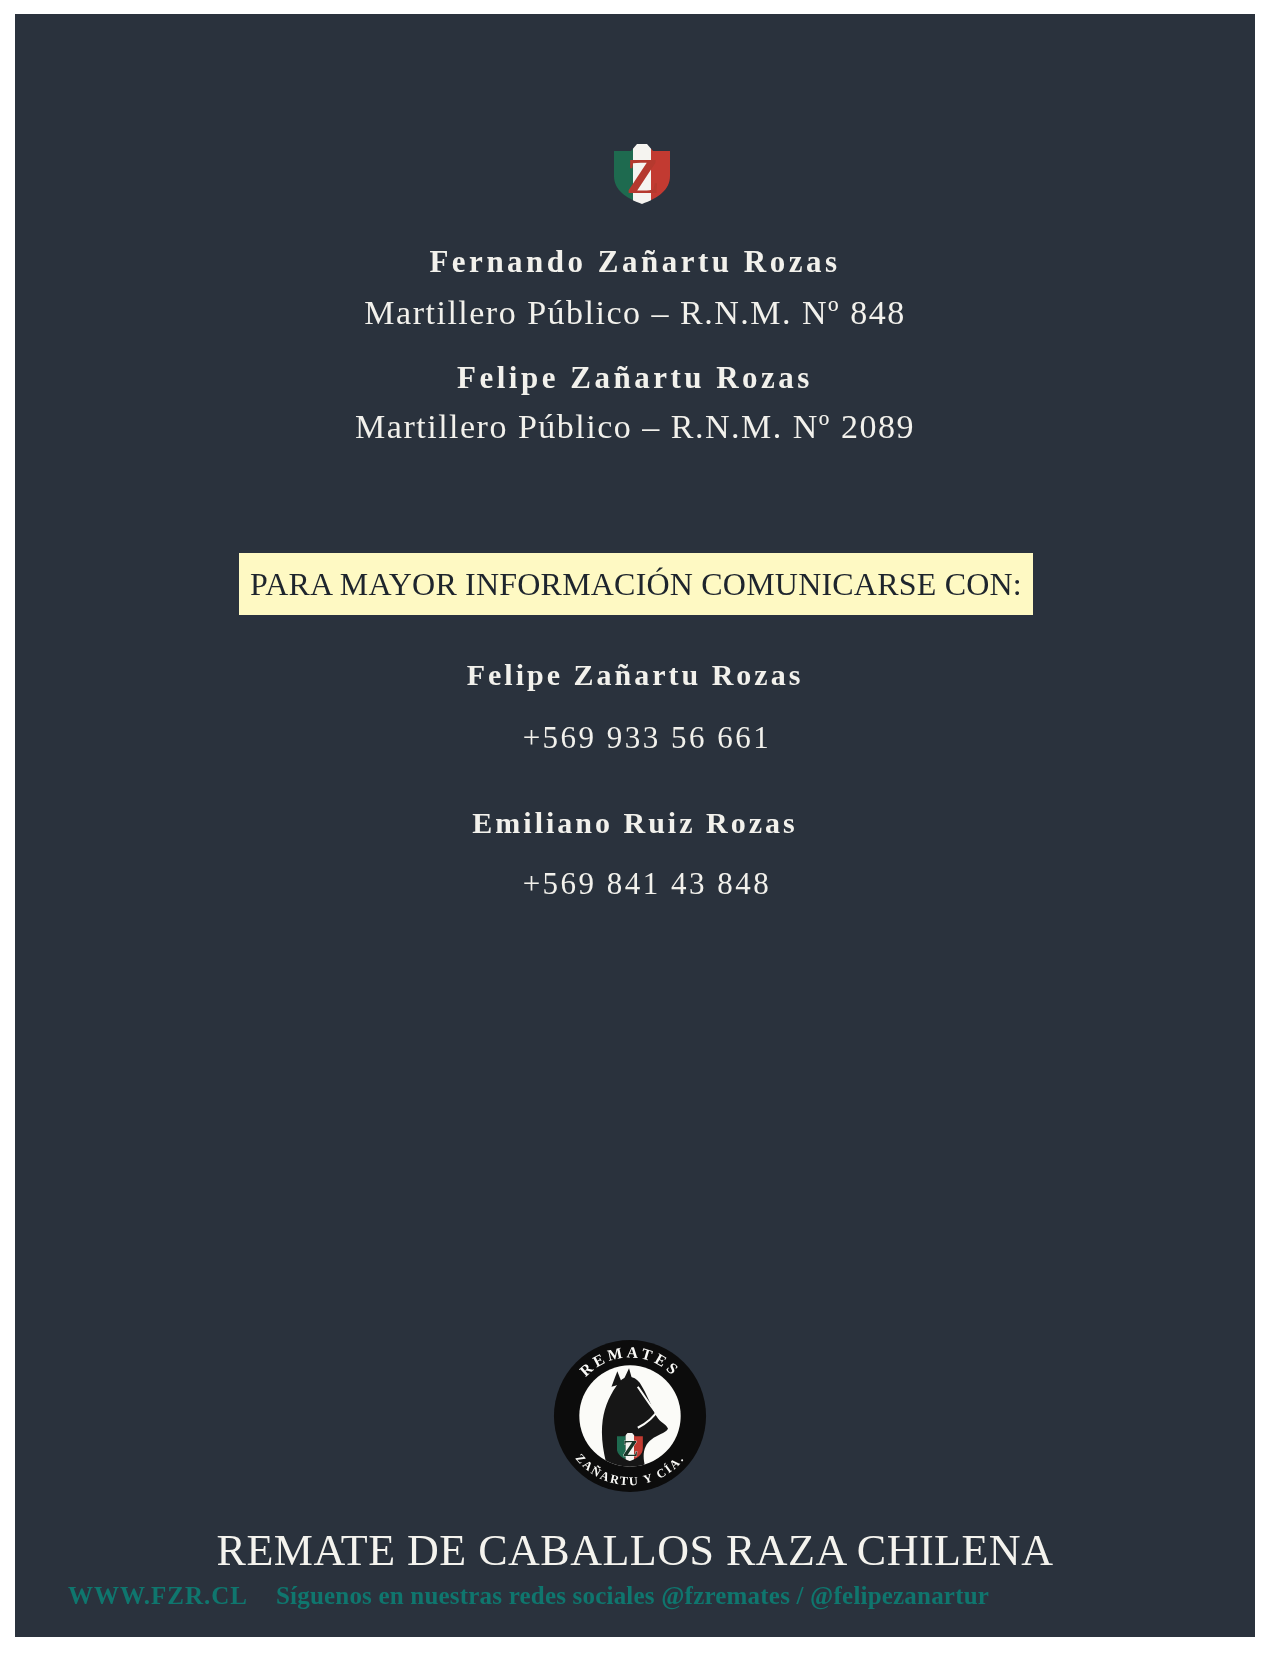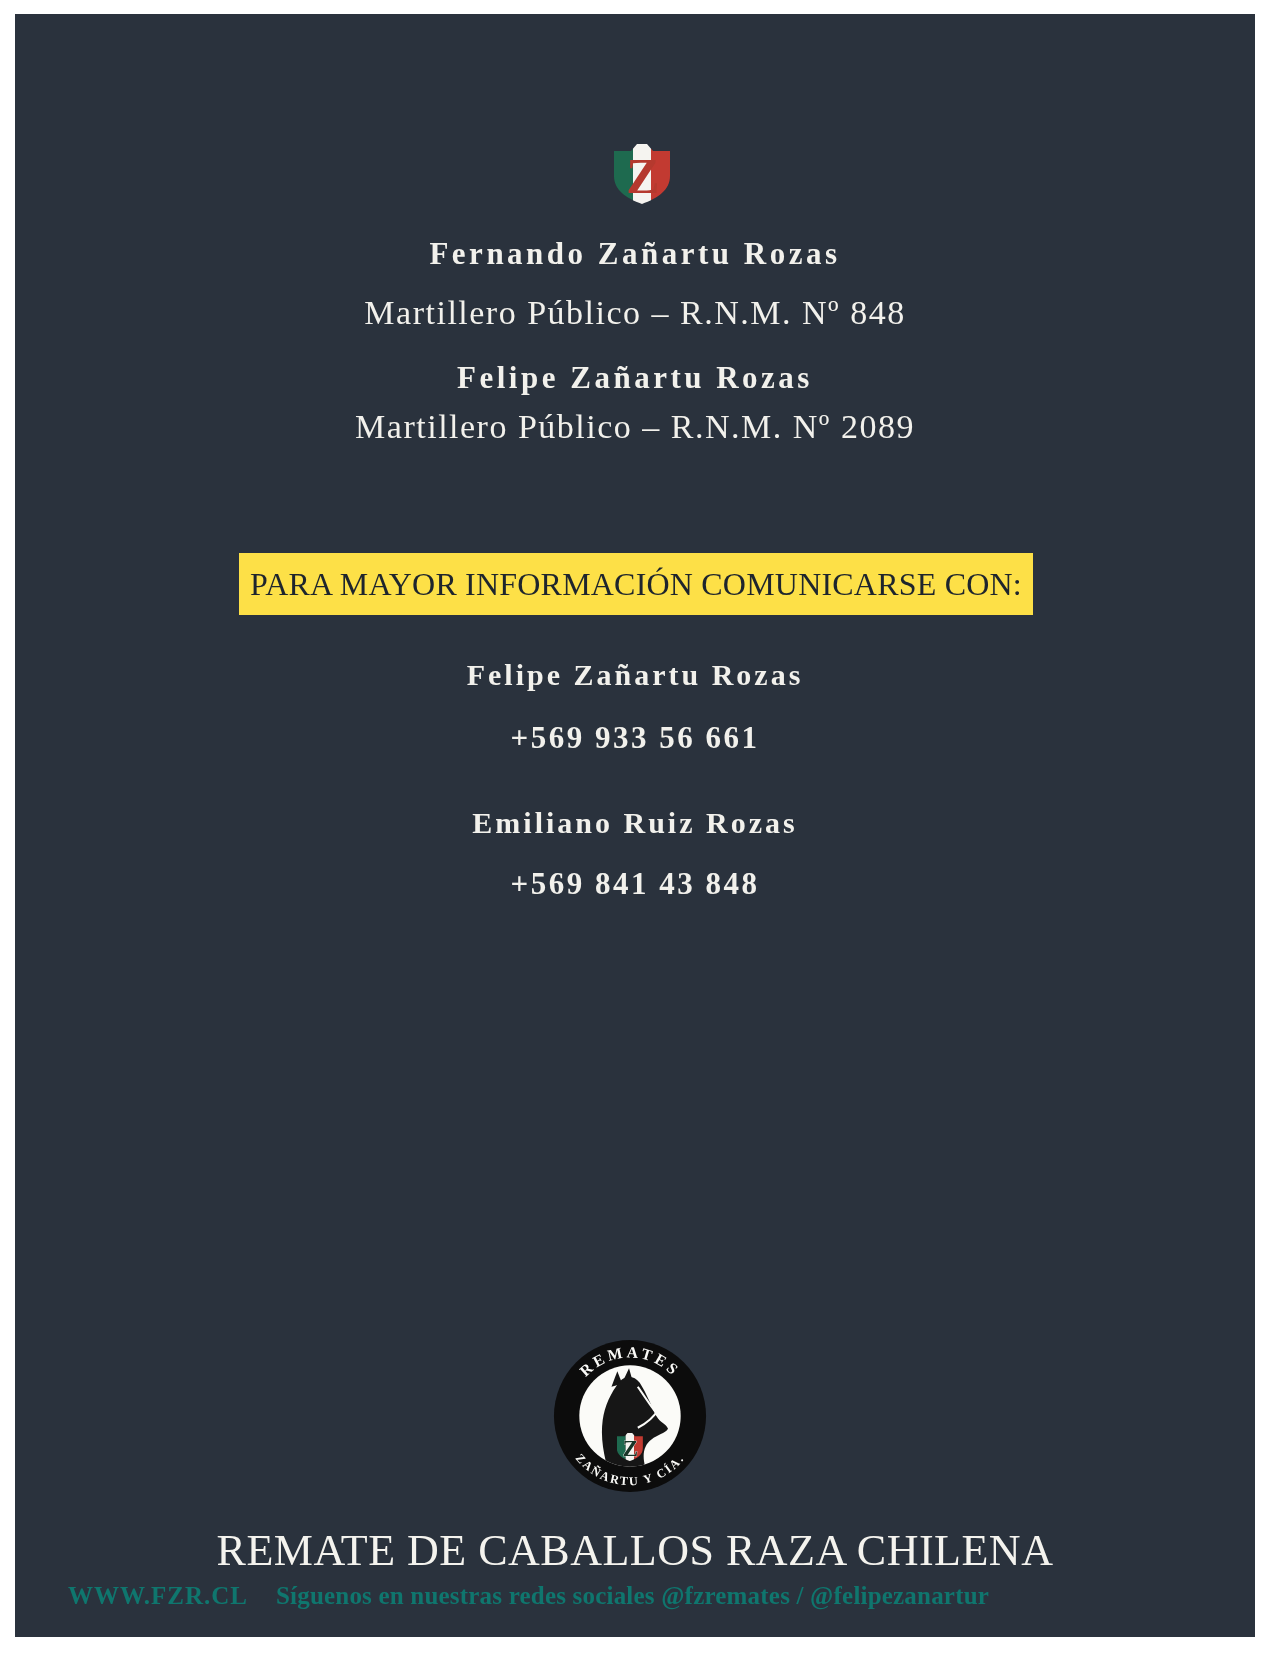--- a/index.html
+++ b/index.html
@@ -9,25 +9,25 @@
   }
   .canvas{position:absolute;left:15px;top:14px;width:1240px;height:1623px;background:#2a323d;}
   .ctr{
     position:absolute;left:15px;width:1240px;text-align:center;
     color:#f2f1ec;line-height:1;white-space:nowrap;
   }
   .name-bold{font-weight:bold;font-size:31px;letter-spacing:3.5px;}
   .role-italic{font-size:34px;letter-spacing:1.5px;}
   .banner{
     position:absolute;left:239px;top:553px;width:794px;height:62px;
-    background:#fde047;display:flex;align-items:center;justify-content:center;
+    background:#fef9c3;display:flex;align-items:center;justify-content:center;
   }
   .banner-label{font-size:32px;color:#1e252d;letter-spacing:0.2px;white-space:nowrap;}
   .contact-name{font-weight:bold;font-size:30px;letter-spacing:3px;}
-  .phone{font-weight:bold;font-size:31px;letter-spacing:2.5px;}
+  .phone{font-weight:normal;font-size:31px;letter-spacing:2.5px;margin-left:12px;}
   .event-title{font-size:44px;letter-spacing:0.5px;color:#f4f3ee;margin-top:25px;}
   .footer{
     position:absolute;left:68px;top:1583px;display:flex;gap:28px;align-items:baseline;
     color:#0f766e;font-weight:bold;line-height:1;white-space:nowrap;
   }
   .footer-site{font-size:25px;letter-spacing:1px;}
   .footer-social{font-size:25px;letter-spacing:0.2px;text-align:center;}
   .shield-svg{position:absolute;left:609px;top:139px;}
   .horse-logo-svg{position:absolute;left:552px;top:1338px;}
   svg text{font-family:"Liberation Serif","DejaVu Serif",serif;}
@@ -45,21 +45,21 @@
       </clipPath>
     </defs>
     <g clip-path="url(#shieldClipTop)">
       <rect x="5" y="0" width="19" height="68" fill="#1e6a4f"></rect>
       <rect x="24" y="0" width="18" height="68" fill="#f5f4f0"></rect>
       <rect x="42" y="0" width="19" height="68" fill="#c23a31"></rect>
     </g>
     <text x="34" y="54" font-size="50" font-weight="bold" fill="#b5392e" text-anchor="middle">Z</text>
   </svg>
 
-  <div class="ctr name-bold" style="top:238px">Fernando Zañartu Rozas</div>
+  <div class="ctr name-bold" style="top:246px">Fernando Zañartu Rozas</div>
   <div class="ctr role-italic" style="top:296px">Martillero Público – R.N.M. Nº 848</div>
 
   <div class="ctr name-bold" style="top:362px">Felipe Zañartu Rozas</div>
   <div class="ctr role-italic" style="top:410px">Martillero Público – R.N.M. Nº 2089</div>
 
   <div class="banner">
     <span class="banner-label">PARA MAYOR INFORMACIÓN COMUNICARSE CON:</span>
   </div>
 
   <div class="ctr contact-name" style="top:660px">Felipe Zañartu Rozas</div>

